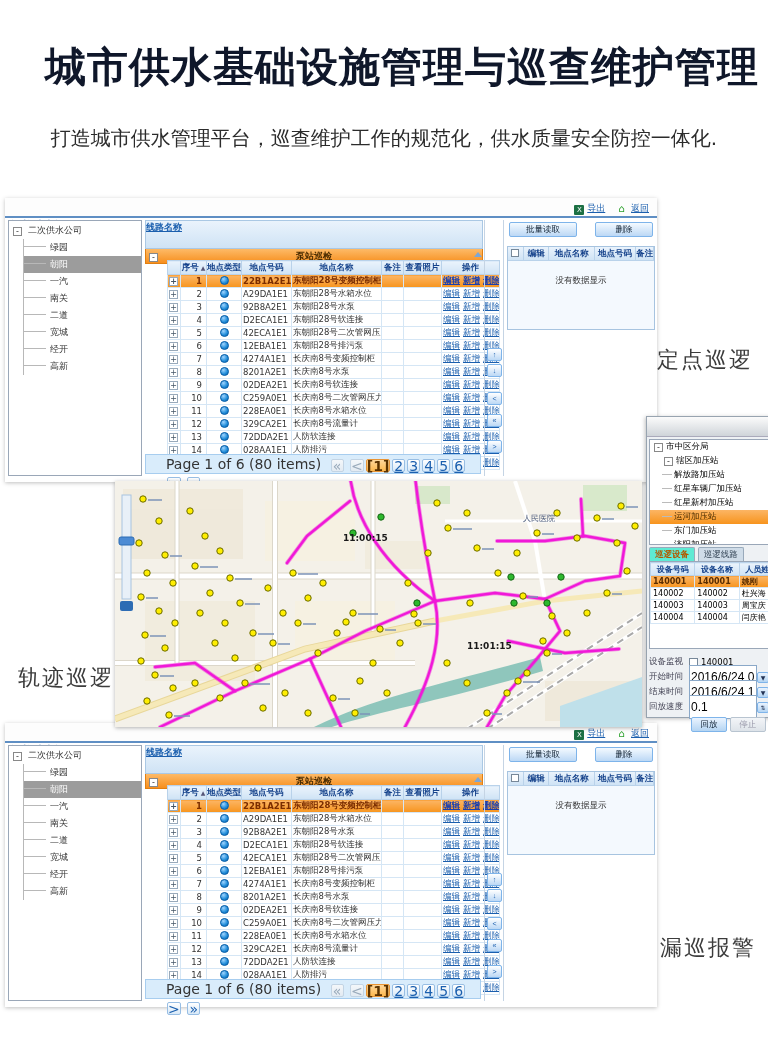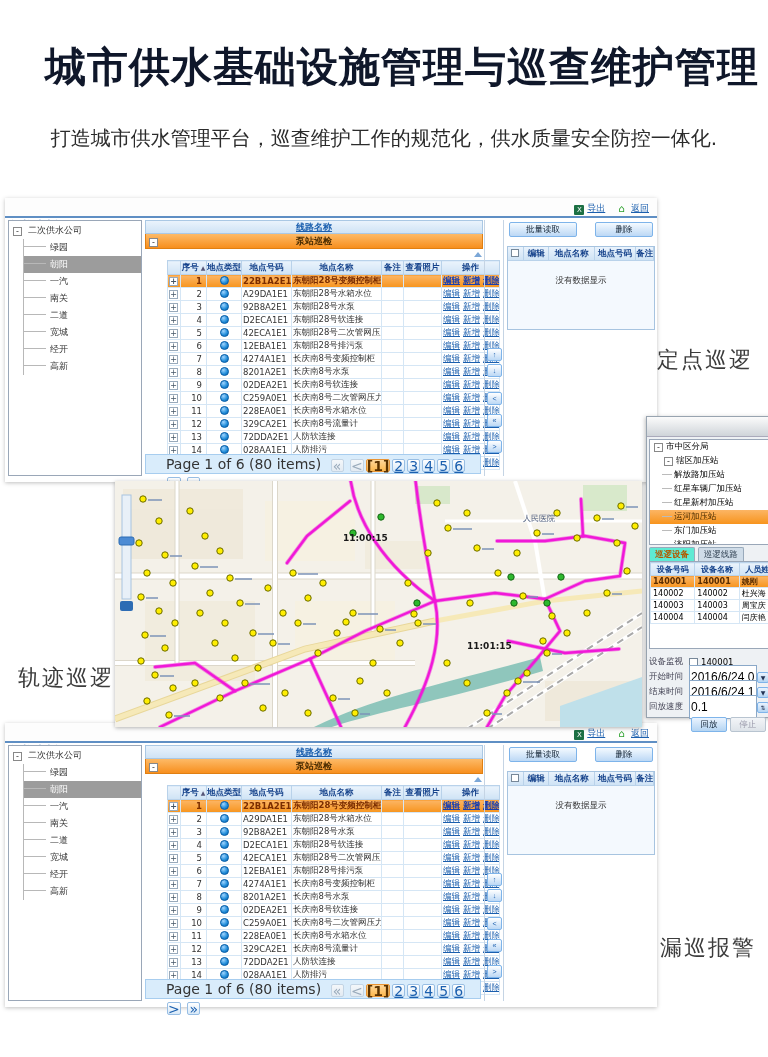--- a/index.html
+++ b/index.html
@@ -33,22 +33,22 @@
     border:1px solid #9aa7b8; background:#fff; overflow:hidden; }
   .tree-root { padding:3px 2px 2px 4px; white-space:nowrap; }
   .expand-box { display:inline-block; width:9px; height:9px; border:1px solid #888; background:#fff;
     font-size:8px; line-height:7px; text-align:center; color:#333; vertical-align:-1px; margin-right:3px; }
   .tree-children { margin-left:14px; border-left:1px solid #b8b8b8; }
   .tree-item { position:relative; padding:2px 4px 2px 26px; cursor:pointer; white-space:nowrap; }
   .tree-item::before { content:""; position:absolute; left:0; top:7px; width:22px; border-top:1px solid #b8b8b8; }
   .tree-item.sel { background:#9c9c9c; color:#fff; }
 
   .grid-area { position:absolute; left:140px; top:2px; width:338px; height:256px; }
-  .grid-col-header { height:14px; background:linear-gradient(#eaf3fc,#cfe3f5); border:1px solid #aac8e4;
-    text-align:center; line-height:13px; }
+  .grid-col-header { height:29px; background:linear-gradient(#eaf3fc,#cfe3f5); border:1px solid #aac8e4;
+    line-height:13px; }
   .grid-col-header a { color:#1b5fae; text-decoration:underline; font-weight:bold; cursor:pointer; }
   .group-row { height:15px; background:linear-gradient(#fdba67,#f78f1e); border:1px solid #e07f12;
     border-top:none; line-height:14px; padding-left:3px; position:relative; }
   .group-label { position:absolute; left:0; right:0; text-align:center; font-weight:bold; color:#4a2c00; }
   .scroll-up { position:absolute; right:1px; top:32px; width:0; height:0;
     border-left:4px solid transparent; border-right:4px solid transparent; border-bottom:5px solid #7ba7d7; }
 
   table.data-table { position:absolute; left:22px; top:40px; width:312px; border-collapse:collapse; table-layout:fixed; }
   .data-table th { background:linear-gradient(#eaf3fc,#cfe3f5); border:1px solid #b9d2ea; color:#15428b;
     font-weight:bold; font-size:8.5px; height:14px; overflow:hidden; white-space:nowrap; }

